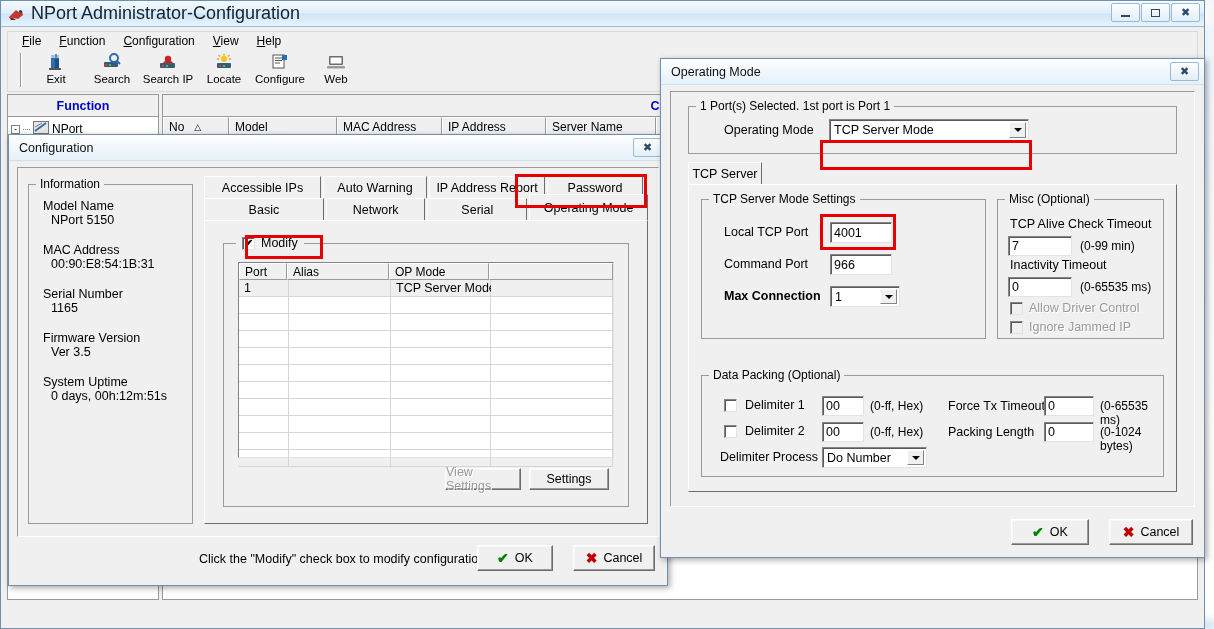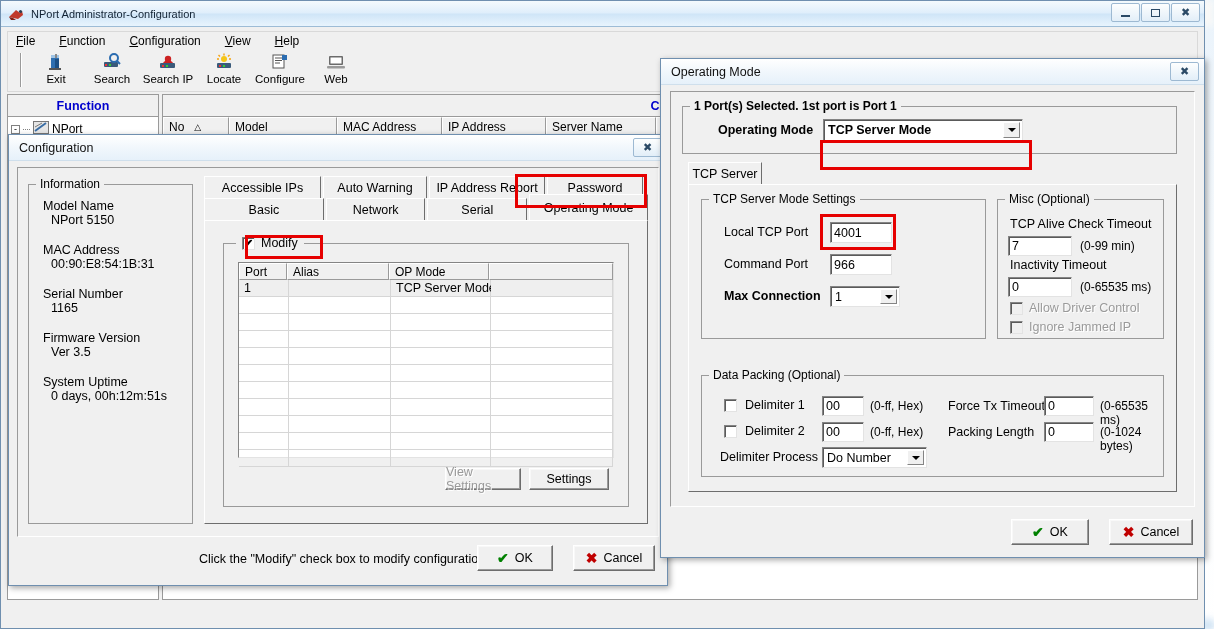--- a/index.html
+++ b/index.html
@@ -46,40 +46,40 @@
   }
   .titlebar {
     height:26px;
     background:linear-gradient(180deg,#f4fafd 0%,#dfeefb 48%,#cfe5f7 52%,#e8f4fd 100%);
     border-bottom:1px solid #9dbcd6;
     display:flex; align-items:center;
     padding-left:6px;
     position:relative;
   }
   .title-icon { width:18px;height:16px;margin-right:6px;position:relative;flex:0 0 auto; }
-  .title-text { font-size:11px; color:#123; font-family:"Liberation Sans",sans-serif; }
+  .title-text { font-size:18px; color:#123; font-family:"Liberation Sans",sans-serif; }
   .win-btns { position:absolute; right:4px; top:2px; display:flex; gap:1px; }
   .win-btn {
     width:29px;height:19px;
     background:linear-gradient(180deg,#fdfefe,#e2eef8);
     border:1px solid #9db9d2; border-radius:2px;
     display:flex;align-items:center;justify-content:center;
     font-size:11px;color:#2b4a66;
   }
   .win-btn .min-g{display:block;width:9px;height:2px;background:#2b4a66;margin-top:6px;}
   .win-btn .max-g{display:block;width:9px;height:8px;border:1.5px solid #2b4a66;}
 
   
   .client { position:absolute; left:6px; top:30px; right:6px; bottom:6px; }
 
   .menubar {
     height:19px;
     background:#f0f0f0;
     border:1px solid #d9d9d9; border-bottom:none;
-    display:flex;align-items:flex-end;padding-left:0;gap:8px;
+    display:flex;align-items:flex-end;padding-left:6px;gap:2px;
   }
   .menu-item { padding:2px 8px; font-size:12px; color:#000; }
   .menu-item u { text-decoration:underline; }
 
   .toolbar {
     height:42px;
     background:#f0f0f0;
     border:1px solid #d9d9d9; border-top:none;
     display:flex;align-items:flex-start;padding-left:12px;gap:0px;
     position:relative;
@@ -570,21 +570,21 @@
 
 <div class="dlg" style="left:660px; top:58px; width:545px; height:500px;">
 
   <div class="dlg-title">
     <span class="t">Operating Mode</span>
     <div class="dlg-close">✖</div>
   </div>
 
   <div style="position:absolute;left:9px;top:32px;right:9px;bottom:50px;border:1px solid;border-color:#9a9a9a #fff #fff #9a9a9a;">
 
-    <div class="group" style="position:absolute;left:11px;top:14px;right:17px;height:48px;font-weight:bold;">
+    <div class="group" style="position:absolute;left:17px;top:14px;right:17px;height:48px;">
       <span class="glabel">1 Port(s) Selected. 1st port is Port 1</span>
       <span class="lbl" style="position:absolute;left:35px;top:16px;">Operating Mode</span>
       <div class="combo" style="position:absolute;left:140px;top:12px;width:200px;height:22px;">
         <span>TCP Server Mode</span>
         <span class="arrow">
             <i></i>
           </span>
       </div>
     </div>
     <div class="redbox" style="left:149px;top:48px;width:212px;height:30px;"></div>

